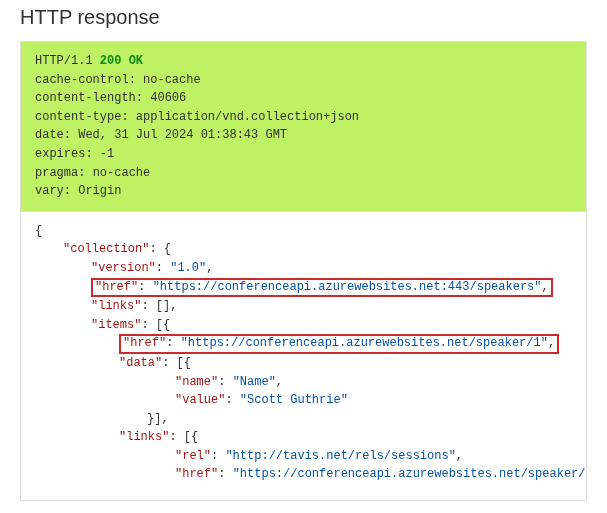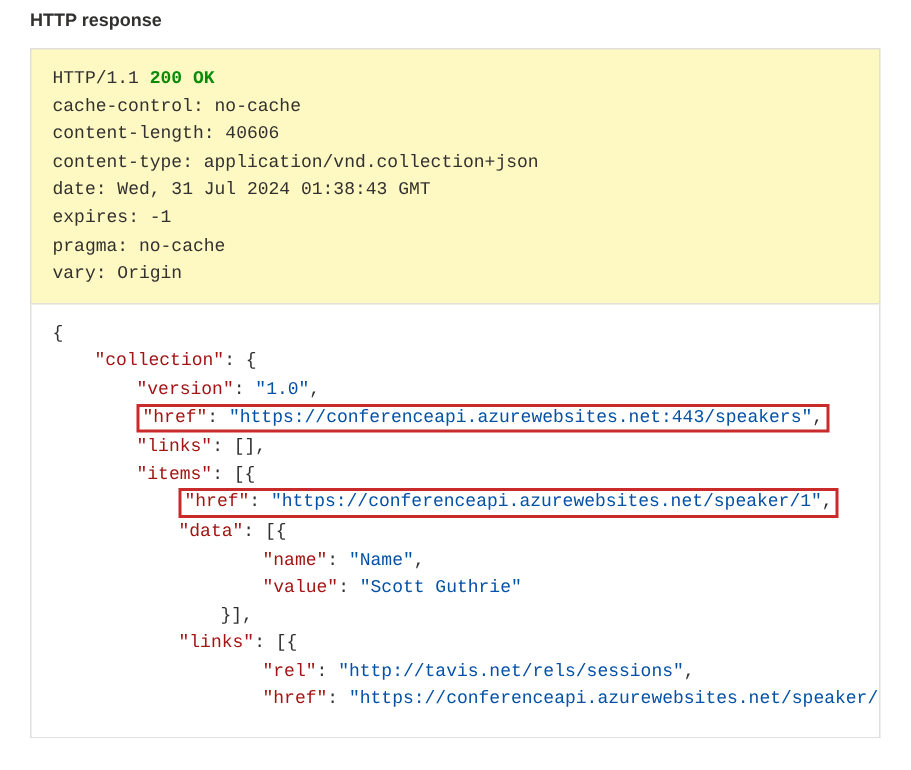--- a/index.html
+++ b/index.html
@@ -1,22 +1,22 @@
 <!DOCTYPE html>
 <html><head>
 <meta charset="utf-8">
 <style>
   html,body{margin:0;padding:0;font-family:"Segoe UI","Segoe UI Web",Arial,sans-serif;background:#fff;color:#323130;}
   .page{width:607px;padding:0 20px 20px 20px;box-sizing:border-box;}
-  .title{font-size:12px;font-weight:700;color:#323130;margin:6px 0 12px 0;}
+  .title{font-size:20px;font-weight:400;color:#323130;margin:6px 0 12px 0;}
   .tabs{display:flex;gap:28px;border-bottom:1px solid transparent;margin-bottom:10px;}
   .tab{font-size:14px;padding:6px 0 8px 0;cursor:pointer;border-bottom:2px solid transparent;}
   .tab.selected{color:#323130;border-bottom-color:#605e5c;font-weight:400;}
   .tab.inactive{color:#0064bf;}
-  .headers-box{border:1px solid #e1dfdd;background:#fef9c3;padding:10px 14px;font-family:Consolas,"Courier New",monospace;font-size:12px;line-height:1.55;color:#323130;white-space:pre;}
+  .headers-box{border:1px solid #e1dfdd;background:#bef264;padding:10px 14px;font-family:Consolas,"Courier New",monospace;font-size:12px;line-height:1.55;color:#323130;white-space:pre;}
   .st-green{color:#0a8b0a;font-weight:bold;}
   .json-box{border:1px solid #e1dfdd;border-top:none;background:#ffffff;padding:10px 14px 16px 14px;font-family:Consolas,"Courier New",monospace;font-size:12px;line-height:1.55;color:#323130;overflow:auto;}
   .json-box div{white-space:pre;}
   .k{color:#a31515;}
   .s{color:#0451a5;}
   .p{color:#323130;}
   .hl{border:2px solid #c92b2b;padding:0 2px;display:inline-block;line-height:1.3;}
   .ind1{padding-left:28px;}
   .ind2{padding-left:56px;}
   .ind3{padding-left:84px;}

